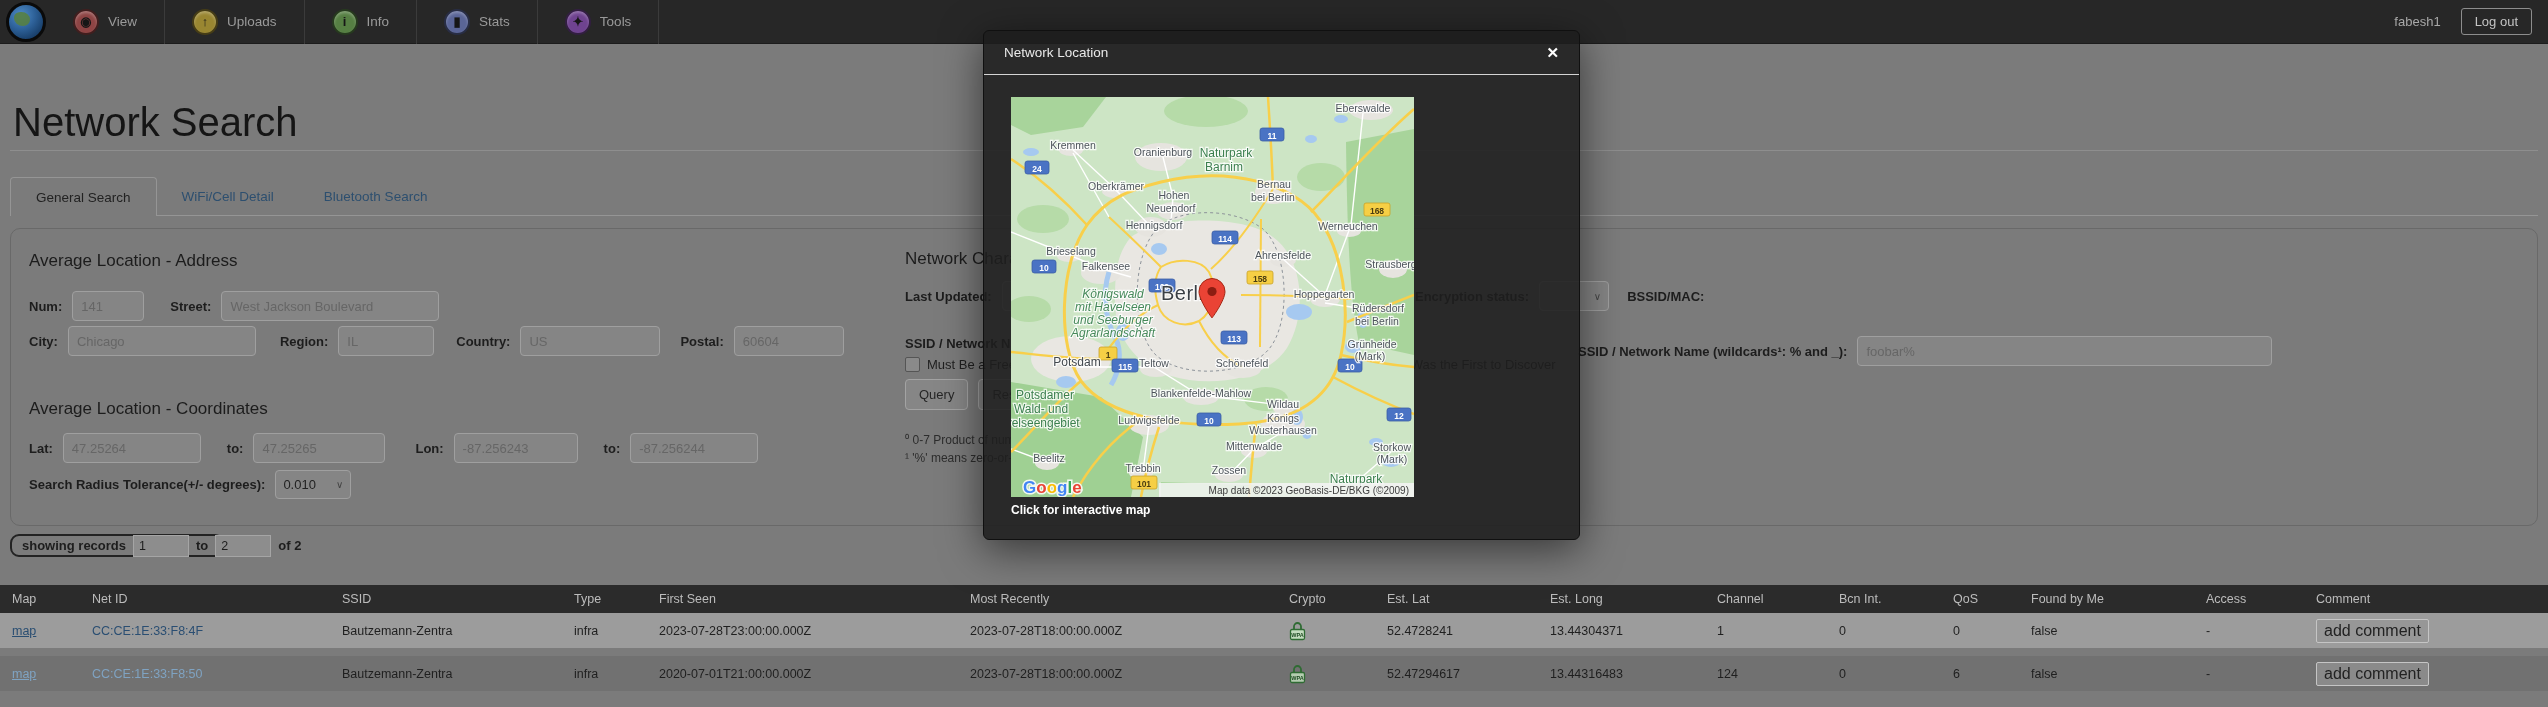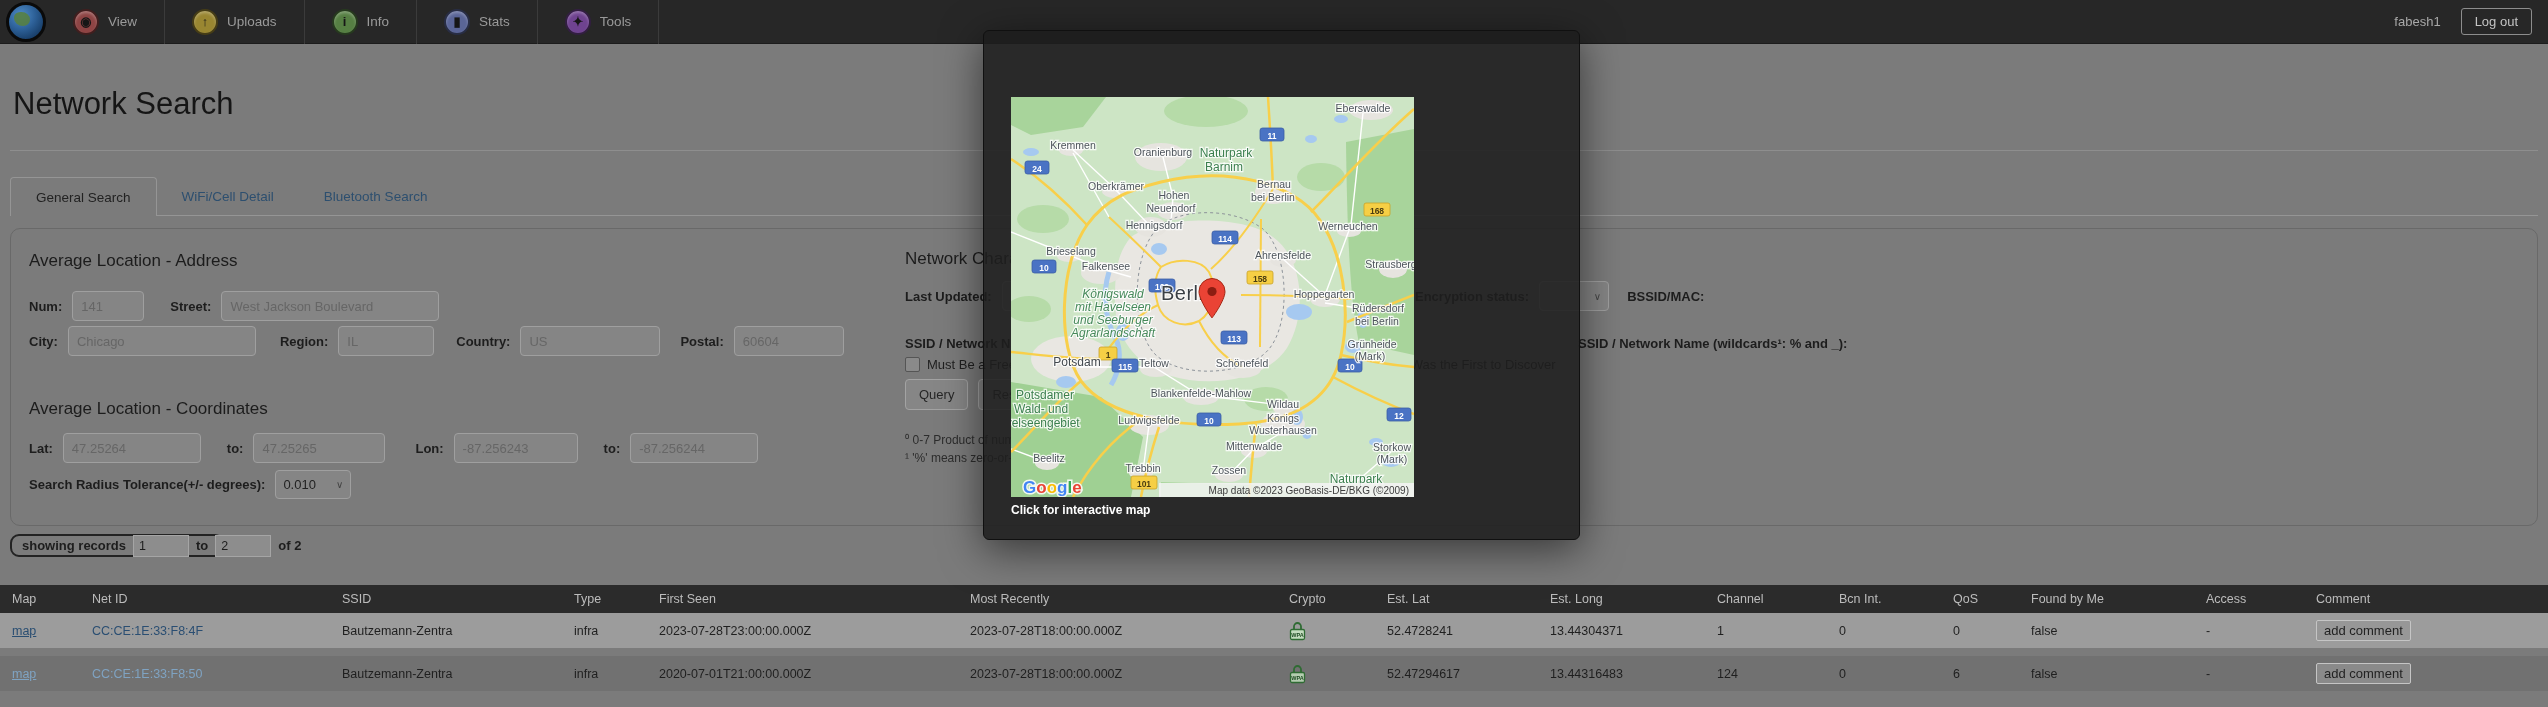--- a/index.html
+++ b/index.html
@@ -16,21 +16,21 @@
   .logo::after { content:""; position:absolute; left:5px; top:7px; width:16px; height:14px; background:#567f43; border-radius:45% 60% 50% 65%; opacity:.9;}
   .nav-item { display:flex; align-items:center; gap:9px; padding:0 27px; height:44px; border-right:1px solid #3b3b3b; cursor:pointer;}
   .nav-item:first-of-type { margin-left:38px; }
   .nav-label { color:#9a9a9a; font-size:13.5px; }
   .nav-icon { width:26px; height:26px; border-radius:50%; display:flex; align-items:center; justify-content:center; font-size:13px; font-weight:bold; color:#161616; border:2px solid rgba(0,0,0,.55); box-shadow: inset 0 2px 3px rgba(255,255,255,.28);}
   .ic-view{background:#8e4444;} .ic-uploads{background:#998631;} .ic-info{background:#567f43;} .ic-stats{background:#5a6597;} .ic-tools{background:#6f4390;}
   .nav-right { margin-left:auto; display:flex; align-items:center; gap:20px; padding-right:16px;}
   .username { color:#a8a8a8; font-size:13px; }
   .logout-btn { color:#c4c4c4; font-size:13px; border:1px solid #8d8d8d; background:transparent; border-radius:3px; padding:5px 13px; cursor:pointer; font-family:inherit;}
   
-  .page-title { position:absolute; left:13px; top:86px; font-size:31px; font-weight:500; color:#151515; }
+  .page-title { position:absolute; left:13px; top:100px; font-size:40px; font-weight:500; color:#151515; }
   .title-rule { position:absolute; left:10px; top:150px; width:2528px; height:1px; background:#8e8e8e; }
   .tabs { position:absolute; left:10px; top:177px; width:2528px; height:39px; border-bottom:1px solid #959595; display:flex; }
   .tab { display:flex; align-items:center; padding:0 25px; font-size:13.5px; cursor:pointer; }
   .tab.active { border:1px solid #959595; border-bottom:none; border-radius:4px 4px 0 0; background:#7b7b7b; margin-bottom:-1px; color:#222; }
   .tab.link { color:#2d4f6f; }
   
   .form-box { position:absolute; left:10px; top:228px; width:2528px; height:298px; border:1px solid #696969; border-radius:10px; }
   .section-h { position:absolute; font-size:17px; color:#1c1c1c; white-space:nowrap;}
   .frow { position:absolute; display:flex; align-items:center; gap:10px; white-space:nowrap;}
   .flabel { font-size:13px; font-weight:bold; color:#1d1d1d; }
@@ -51,21 +51,21 @@
   .thead { background:#2b2b2b; height:28px; }
   .thead > div { font-size:12.5px; color:#bcbcbc; padding-left:12px; white-space:nowrap;}
   .trow { height:35px; font-size:12.5px; color:#1f1f1f; }
   .trow > div { padding-left:12px; white-space:nowrap; }
   .trow.odd { background:#9c9c9c; }
   .trow.even { background:#717171; margin-top:8px; }
   .trow a { cursor:pointer; }
   .trow.odd a { color:#2a4e72; }
   .trow.even a { color:#7fa3c2; }
   .maplink { text-decoration:underline; }
-  .addc { font-size:13px; color:#222; background:#979797; border:1px solid #c5c5c5; border-radius:2px; padding:2px 7px; cursor:pointer; font-family:inherit;}
+  .addc { font-size:16px; color:#222; background:#979797; border:1px solid #c5c5c5; border-radius:2px; padding:2px 7px; cursor:pointer; font-family:inherit;}
   .trow.even .addc { background:#8a8a8a; }
   .wpa-svg { display:block; }
   
   .modal { position:absolute; left:983px; top:30px; width:597px; height:510px; background:rgba(30,30,30,0.88); border:1px solid #101010; border-radius:6px; box-shadow:0 10px 42px rgba(0,0,0,.55); z-index:20; }
   .modal-header { height:44px; display:flex; align-items:center; padding:0 20px; border-bottom:1px solid #d4d4d4; }
   .modal-title { color:#e9e9e9; font-size:13.5px; }
   .modal-close { margin-left:auto; color:#fff; font-size:15px; font-weight:bold; cursor:pointer; }
   .map-wrap { position:absolute; left:27px; top:66px; width:403px; height:400px; cursor:pointer; }
   .map-caption { position:absolute; left:27px; top:472px; color:#fff; font-size:12px; font-weight:bold; }
   
@@ -178,20 +178,21 @@
       <span class="chev">∨</span>
     </div>
     <span class="flabel" style="margin-left:8px;">BSSID/MAC:</span>
   </div>
 
   <div class="frow" style="left:894px; top:107px;">
     <span class="flabel">SSID / Network Name (wildcards¹: % and _):</span>
   </div>
   <div class="frow" style="left:1567px; top:107px;">
     <span class="flabel">SSID / Network Name (wildcards¹: % and _):</span>
+    <input class="finput" style="width: 415px;" placeholder="foobar%">
   </div>
 
   <div class="frow" style="left:894px; top:128px; gap:7px;">
     <input type="checkbox" class="cbx" style="">
     <span style="font-size:13px; color:#1f1f1f;">Must Be a FreeNet</span>
     <input type="checkbox" class="cbx" style="margin-left: 20px;">
     <span style="font-size:13px; color:#1f1f1f;">Must Be a Commercial Pay Net</span>
     <input type="checkbox" class="cbx" style="margin-left: 20px;">
     <span style="font-size:13px; color:#1f1f1f;">Only Networks I Was the First to Discover</span>
   </div>
@@ -275,20 +276,24 @@
     <div>124</div>
     <div>0</div>
     <div>6</div>
     <div>false</div>
     <div>-</div>
     <div><button class="addc">add comment</button></div>
   </div>
 </div>
 
 <div class="modal">
+  <div class="modal-header">
+    <span class="modal-title">Network Location</span>
+    <span class="modal-close">✕</span>
+  </div>
 
   <div class="map-wrap">
   <svg width="403" height="400" viewBox="0 0 403 400">
 
     <rect x="0" y="0" width="403" height="400" fill="#cde5c5"></rect>
 
     <path d="M0,0 L95,0 L72,30 L20,38 L0,28 Z" fill="#a8d49b"></path>
     <ellipse cx="195" cy="14" rx="42" ry="16" fill="#b6dba8"></ellipse>
     <path d="M335,45 L403,32 L403,258 L348,246 C338,200 336,120 335,45 Z" fill="#a8d49b"></path>
     <path d="M0,285 L90,300 L132,340 L120,400 L0,400 Z" fill="#9fd093"></path>

